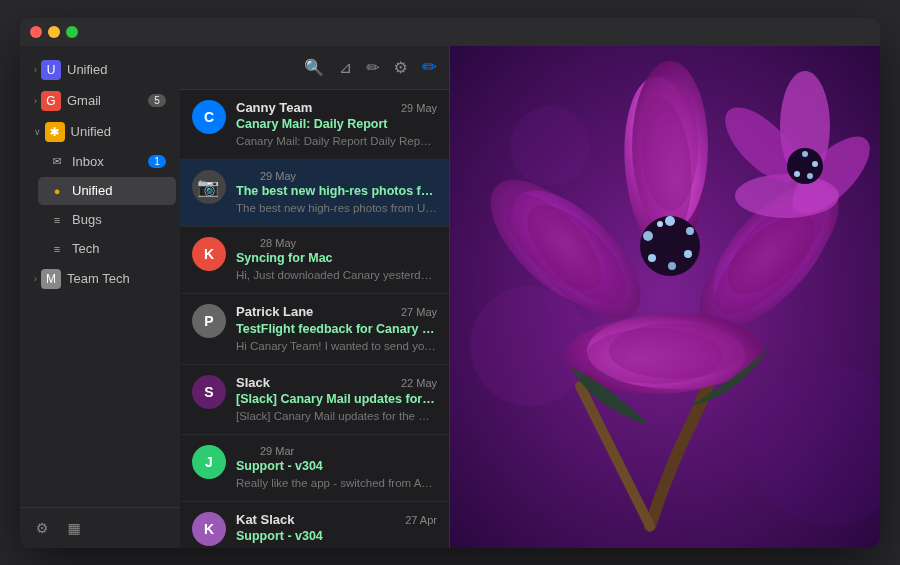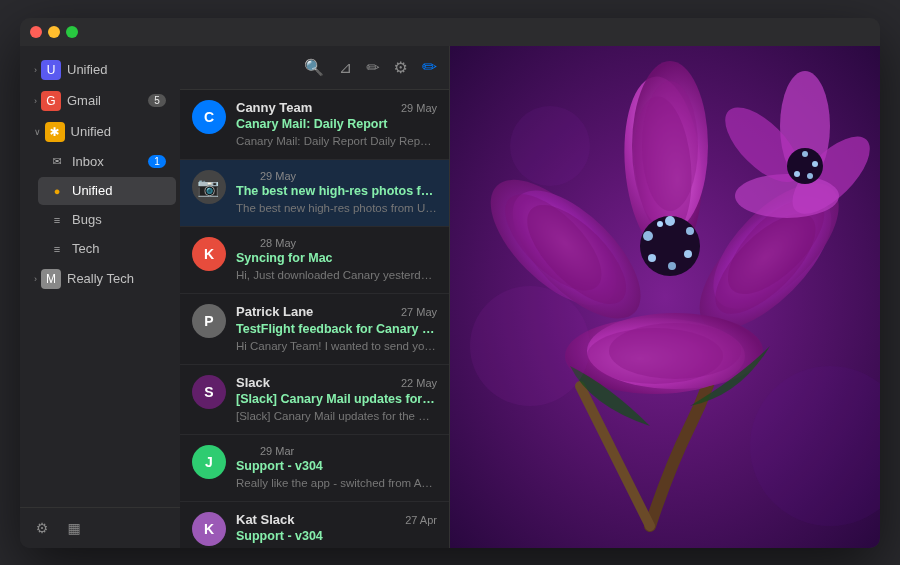--- a/index.html
+++ b/index.html
@@ -340,21 +340,21 @@
 
           <div class="sidebar-sub-item">
             <div class="sub-icon">≡</div>
             <span class="sidebar-label">Tech</span>
           </div>
         </div>
 
         <div class="sidebar-item">
           <span class="chevron">›</span>
           <div class="sidebar-icon icon-mailr">M</div>
-          <span class="sidebar-label">Really Tech</span>
+          <span class="sidebar-label">Team Tech</span>
         </div>
       </div>
 
       <div class="sidebar-footer">
         <div class="footer-icon">⚙</div>
         <div class="footer-icon">▦</div>
       </div>
     </div>
 
     <div class="email-list">

